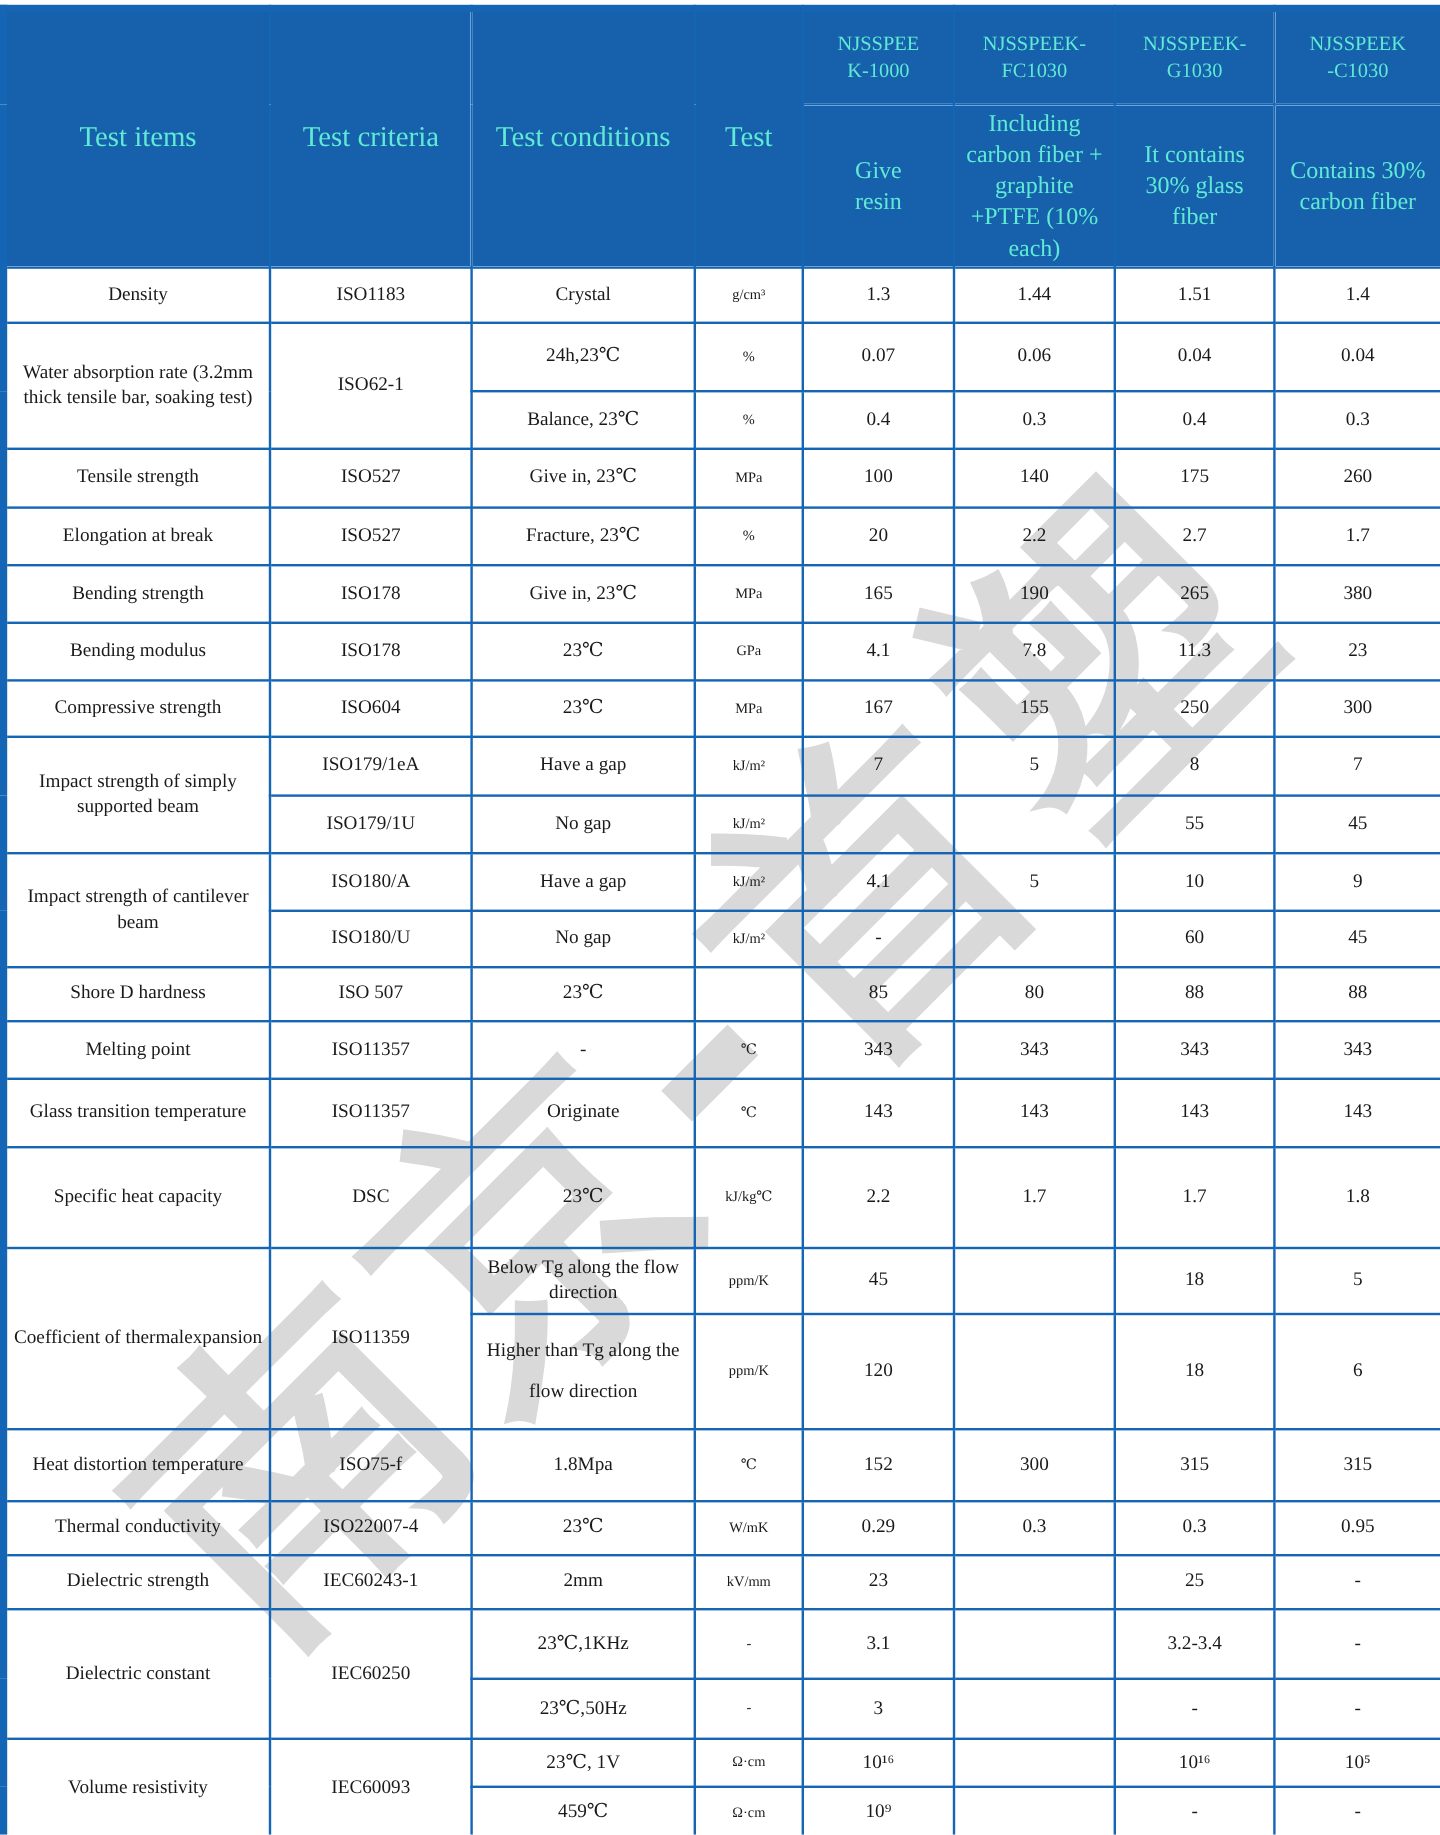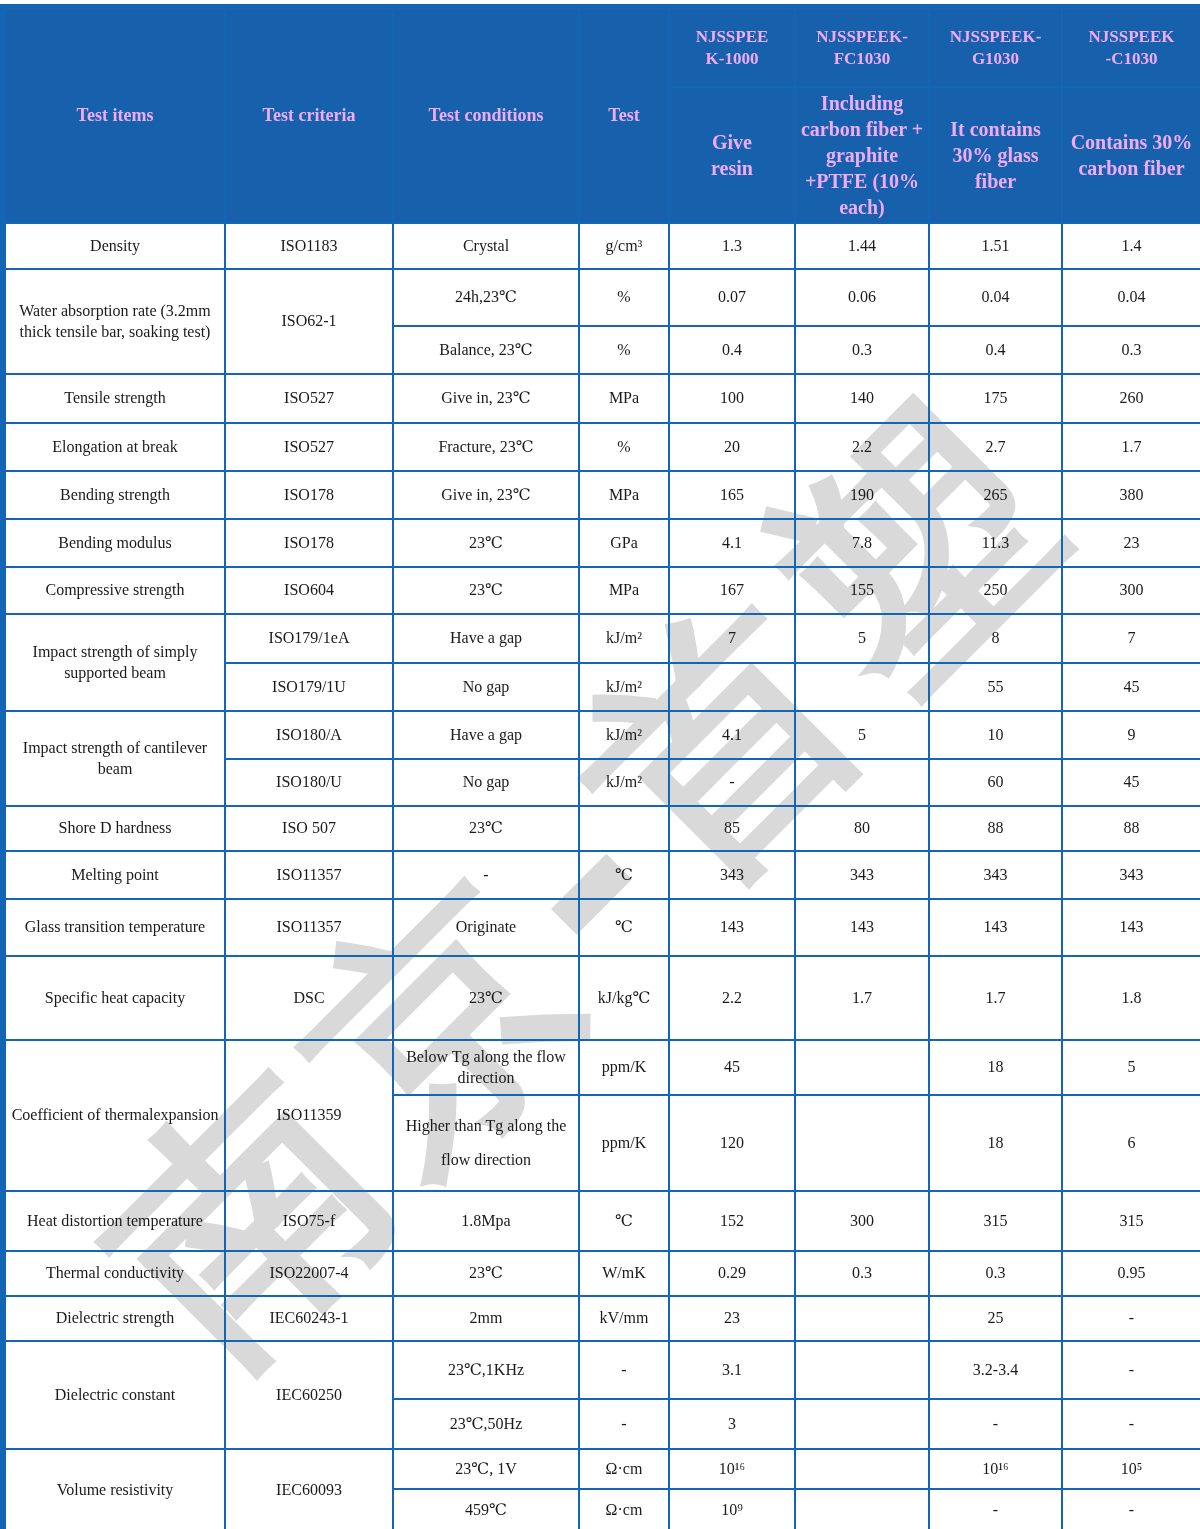--- a/index.html
+++ b/index.html
@@ -21,28 +21,28 @@
   }
   th, td {
     border:2px solid #1565b5;
     text-align:center; vertical-align:middle;
     padding:2px 4px;
     color:#1a1a1a; font-size:16px; line-height:1.3;
     background:transparent;
     overflow:hidden;
   }
   thead th {
-    background:#1761ac; color:#f0abfc; font-weight:bold;
+    background:#1761ac; color:#5eead4; font-weight:normal;
   }
-  .h-main { font-size:18px; }
+  .h-main { font-size:24px; }
   .h-prod { font-size:17px; }
   .h-desc { font-size:20px; }
   .pre { white-space:pre-line; }
   .airy { line-height:2.1; }
-  td.c-unit { font-size:16px; }
+  td.c-unit { font-size:12px; }
 </style>
 </head>
 <body>
 
 <div class="page">
   <div class="watermark">南京-首塑</div>
 
   <table class="props">
     <colgroup>
       <col style="width:222px">

